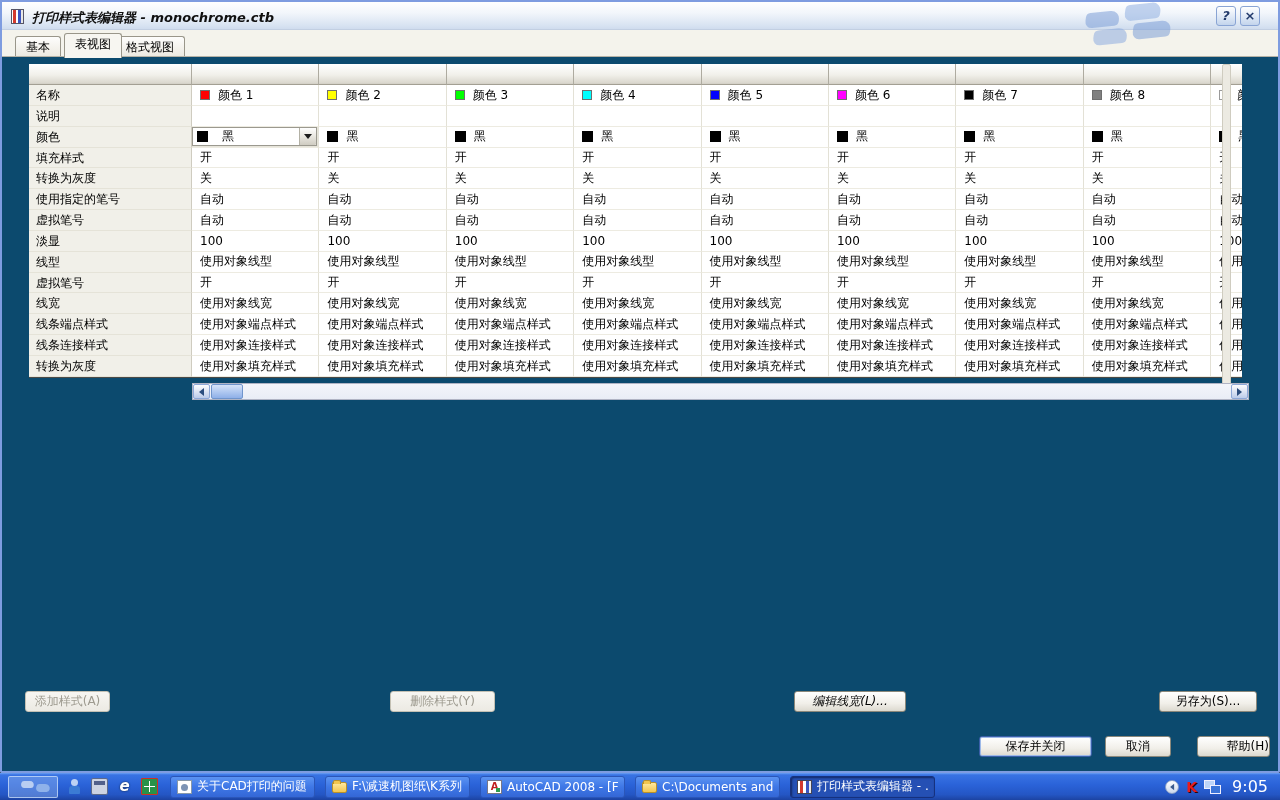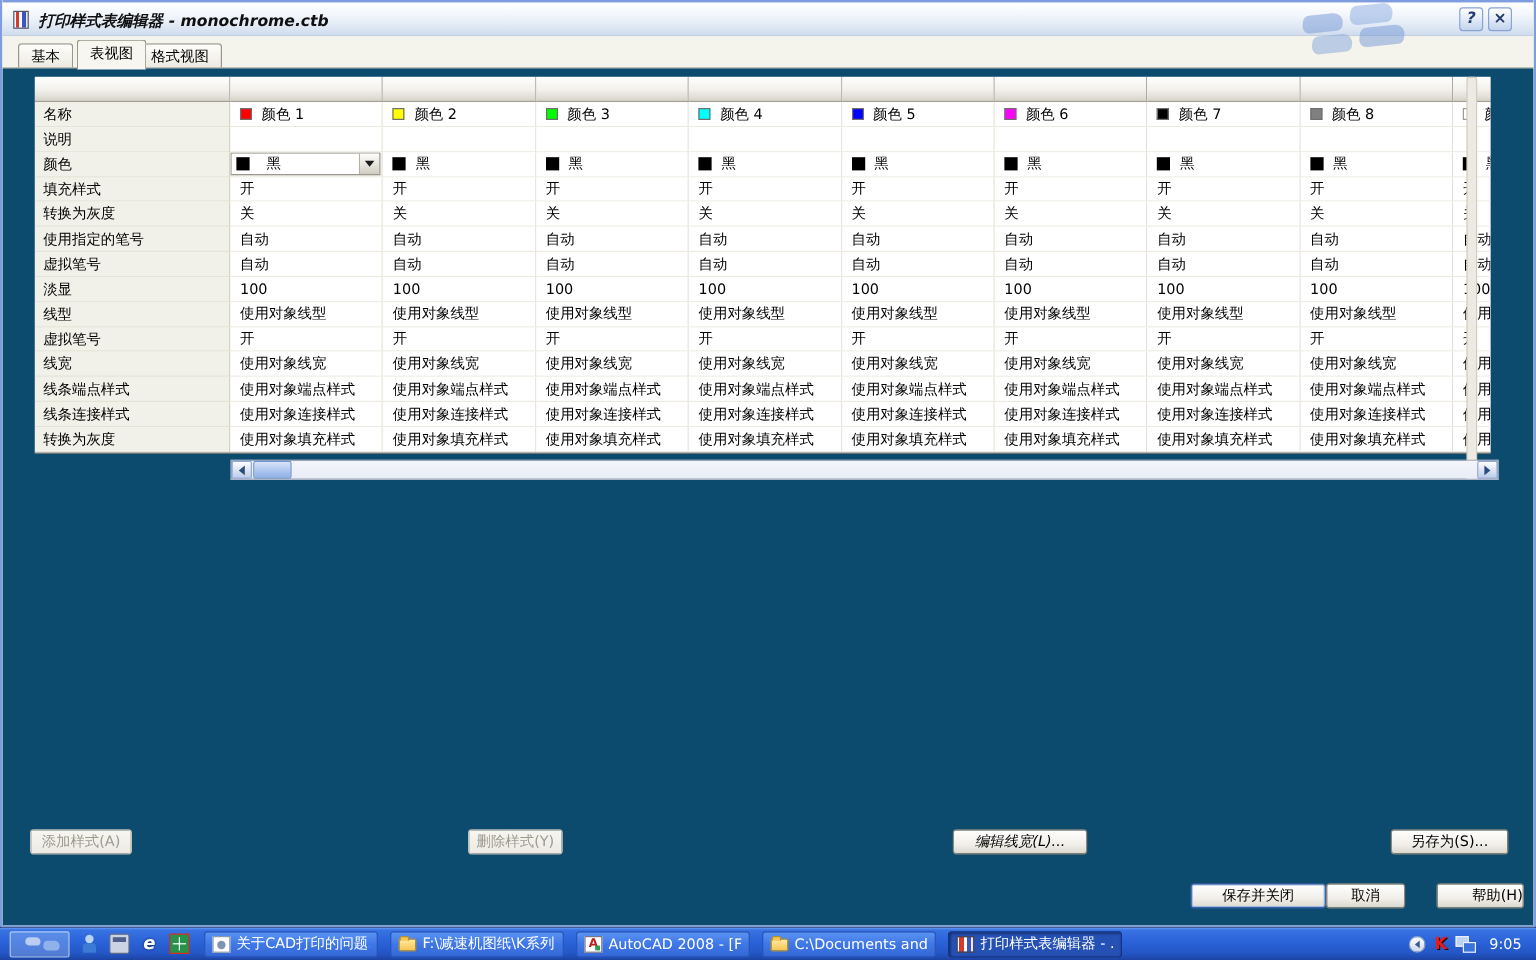--- a/index.html
+++ b/index.html
@@ -78,23 +78,23 @@
   .sb-thumb { flex:none; width:32px; height:15px; margin-left:1px;
     background:linear-gradient(180deg,#d8e4f8,#aec7f0 55%,#8fb0e8); border:1px solid #7095cc; border-radius:2px; cursor:grab; }
   .vscroll { position:absolute; left:1220px; top:7px; width:9px; height:336px;
     background:#eceae2; border:1px solid #cfccc0; border-radius:2px; }
 
   
   .xp-btn { position:absolute; height:21px; text-align:center; line-height:19px; font-size:12px;
     background:linear-gradient(180deg,#ffffff,#f1efe9 60%,#dcd9cf); border:1px solid #8b887b;
     border-radius:3px; cursor:pointer; color:#000; }
   .xp-btn.disabled { color:#9d9a8f; border-color:#c3c0b3; background:linear-gradient(180deg,#f7f6f2,#eceae3); }
-  .xp-btn.default { border-color:#3a5fa8; box-shadow:0 0 0 1px #9db9e8 inset;margin-left:13px; }
+  .xp-btn.default { border-color:#3a5fa8; box-shadow:0 0 0 1px #9db9e8 inset; }
   .btn-add    { left:23px;  top:634px; width:85px; }
-  .btn-del    { left:388px; top:634px; width:79px; }
+  .btn-del    { left:388px; top:634px; width:105px; }
   .btn-editlw { left:792px; top:634px; width:112px;font-style:italic; }
   .btn-saveas { left:1157px;top:634px; width:98px; }
   .btn-saveclose { left:977px; top:679px; width:113px; }
   .btn-cancel    { left:1103px;top:679px; width:66px; }
   .btn-help      { left:1195px;top:679px; width:73px;text-align:right; }
 
   
   .taskbar { position:absolute; left:0; top:773px; width:1280px; height:27px;
     background:linear-gradient(180deg,#6ba1f5 0%,#3873e3 7%,#2a62d8 45%,#2456c4 80%,#1c43a2 100%);
     display:flex; align-items:center; }
@@ -135,21 +135,21 @@
     border:1px solid #445; }
 
   .tray { margin-left:auto; display:flex; align-items:center; gap:7px; padding-right:12px; height:100%; }
   .tray-chevron { width:14px; height:14px; border-radius:50%; background:linear-gradient(180deg,#ffffff,#ccd8ec);
     border:1px solid #8aa0c8; display:flex; align-items:center; justify-content:center; cursor:pointer; }
   .tray-chevron .tri-left { border-right-color:#3b5a8c; transform:scale(.8); }
   .tray-k { color:#e81c1c; font-weight:bold; font-size:14px; text-shadow:1px 1px 0 #300; cursor:pointer; }
   .tray-network { position:relative; width:17px; height:15px; cursor:pointer; }
   .tray-network::before { content:""; position:absolute; left:0; top:1px; width:9px; height:7px; background:#bcd4f8; border:1px solid #eef; }
   .tray-network::after  { content:""; position:absolute; left:6px; top:6px; width:9px; height:7px; background:#3b74d8; border:1px solid #eef; }
-  .tray-clock { color:#fff; font-size:12px; margin-left:4px; }
+  .tray-clock { color:#fff; font-size:16px; margin-left:4px; }
 </style>
 </head>
 <body>
 
 <div id="screen">
   <div class="window">
 
     <div class="titlebar">
       <div class="title-icon"></div>
       <span class="title-text">打印样式表编辑器 - monochrome.ctb</span>

